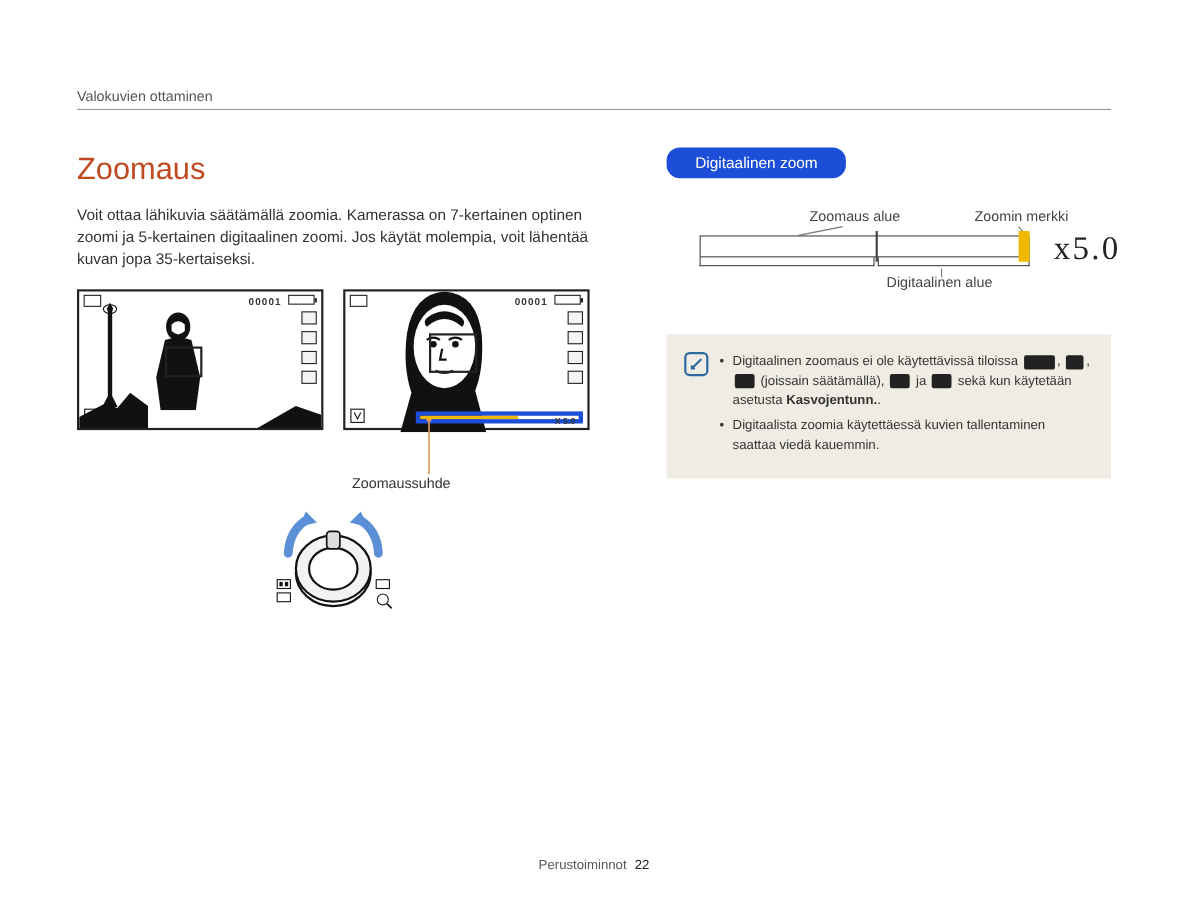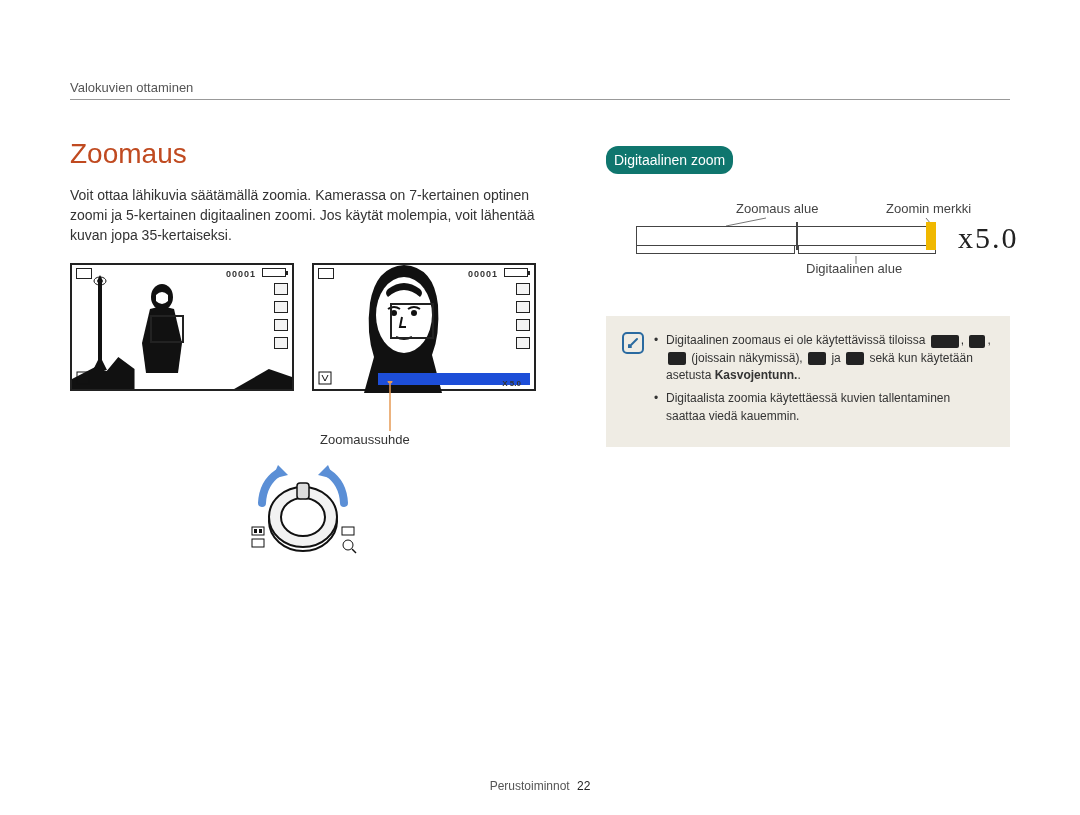--- a/index.html
+++ b/index.html
@@ -65,44 +65,43 @@
   .focus-box { position:absolute; border:2px solid #222; }
   .fb1 { left:78px; top:50px; width:34px; height:28px; }
   .fb2 { left:76px; top:38px; width:44px; height:36px; }
   .counter { position:absolute; top:3px; right:36px; font-size:9px; letter-spacing:1px; font-weight:600; }
   .batt { position:absolute; top:3px; right:6px; width:24px; height:9px; border:1px solid #222; }
   .batt::after { content:""; position:absolute; right:-3px; top:2px; width:2px; height:4px; background:#222; }
   .side-icons { position:absolute; right:4px; top:18px; display:flex; flex-direction:column; gap:6px; }
   .mini-icon { width:14px; height:12px; border:1px solid #222; background:#f4f4f4; }
   .cam-icon-tl { position:absolute; left:4px; top:3px; width:16px; height:11px; border:1px solid #222; }
   .il-icon { position:absolute; left:4px; bottom:4px; width:14px; height:14px; }
-  .zoom-bar { position:absolute; left:64px; right:4px; bottom:4px; height:11px; border:6px solid #1d4ed8; }
+  .zoom-bar { position:absolute; left:64px; right:4px; bottom:4px; height:11px; border:4px solid #1d4ed8; }
   .zoom-bar-fill { position:absolute; left:0; top:0; bottom:0; width:62%; background:#f0b800; }
   .zoom-bar-lbl { position:absolute; right:3px; top:-1px; font-size:8px; font-weight:700; }
 
   
   .ratio-line {
     stroke:#e69a55; stroke-width:1.5;
   }
 
   
   .dial-row { position:relative; margin-top:12px; height:120px; }
   .dial-labels { position:absolute; top:18px; width:100%; display:flex; justify-content:center; gap:90px; font-size:13px; }
   .dial-wrap { position:absolute; left:50%; transform:translateX(-50%); top:8px; }
 
   
   .pill {
     display:inline-block;
-    background:#0f766e;
+    background:#1d4ed8;
     color:#fff;
     font-size:14px;
-    padding:4px 8px;
+    padding:4px 26px;
     border-radius:12px;
     margin-bottom:8px;
-    margin-top:12px;
   }
 
   
   .gauge-wrap { position:relative; margin-top:18px; margin-bottom:8px; height:90px; }
   .gauge-labels-top { position:absolute; top:0; left:0; right:0; display:flex; font-size:13px; color:#444; }
   .gauge-labels-top .l1 { position:absolute; left:130px; }
   .gauge-labels-top .l2 { position:absolute; left:280px; }
   .gauge-bar { position:absolute; top:26px; left:30px; width:300px; height:20px; border:1.5px solid #444; }
   .gauge-mid { position:absolute; top:22px; left:190px; width:1.5px; height:28px; background:#444; }
   .gauge-mark { position:absolute; top:22px; left:320px; width:10px; height:28px; background:#f0b800; }
@@ -294,21 +293,21 @@
         <svg width="14" height="14" viewBox="0 0 14 14">
             <path d="M3 11 L11 3 M3 9 L3 11 L5 11" stroke="#2a6aa0" stroke-width="2" fill="none" stroke-linecap="round"></path>
           </svg>
       </div>
       <ul>
         <li>
           <span>Digitaalinen zoomaus ei ole käytettävissä tiloissa </span>
           <span class="inline-icon smart"></span>,
           <span class="inline-icon dual"></span>,
           <span class="inline-icon scene"></span>
-          <span> (joissain näkymissä), </span>
+          <span> (joissain säätämällä), </span>
           <span class="inline-icon vid1"></span>
           <span> ja </span>
           <span class="inline-icon vid2"></span>
           <span> sekä kun käytetään asetusta </span>
           <span class="bold">Kasvojentunn.</span><span>.</span>
         </li>
         <li>Digitaalista zoomia käytettäessä kuvien tallentaminen saattaa viedä kauemmin.</li>
       </ul>
     </div>
   </div>

